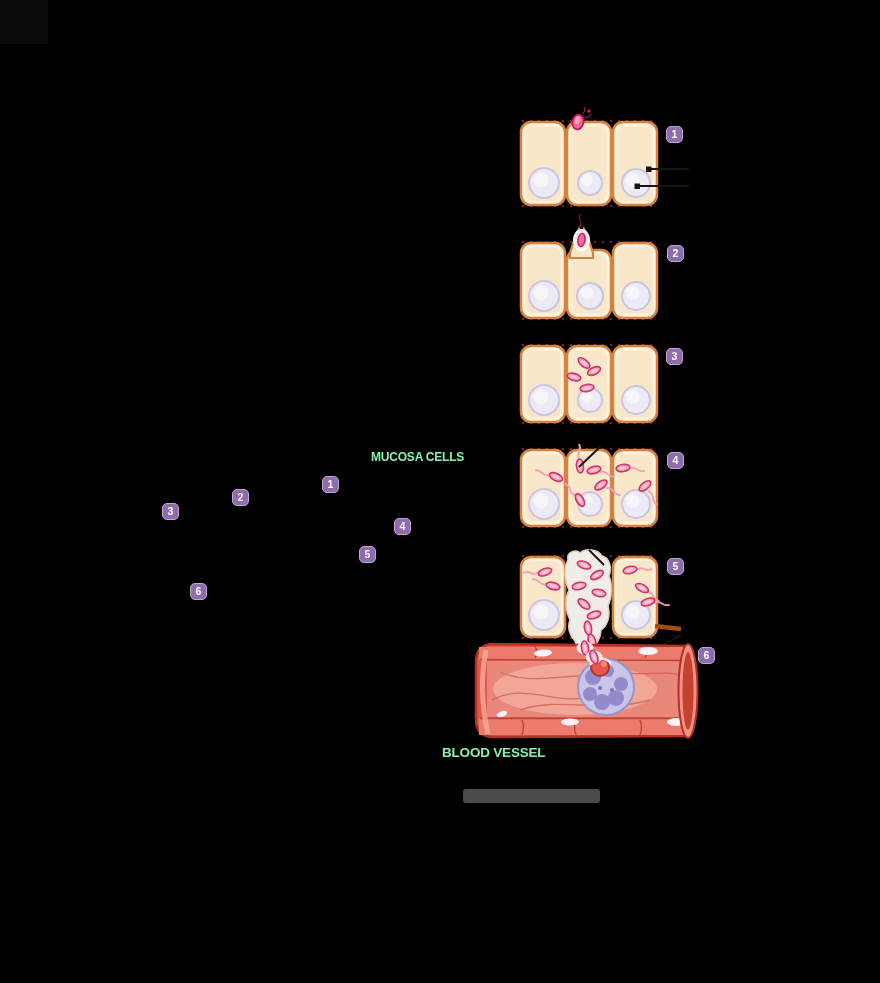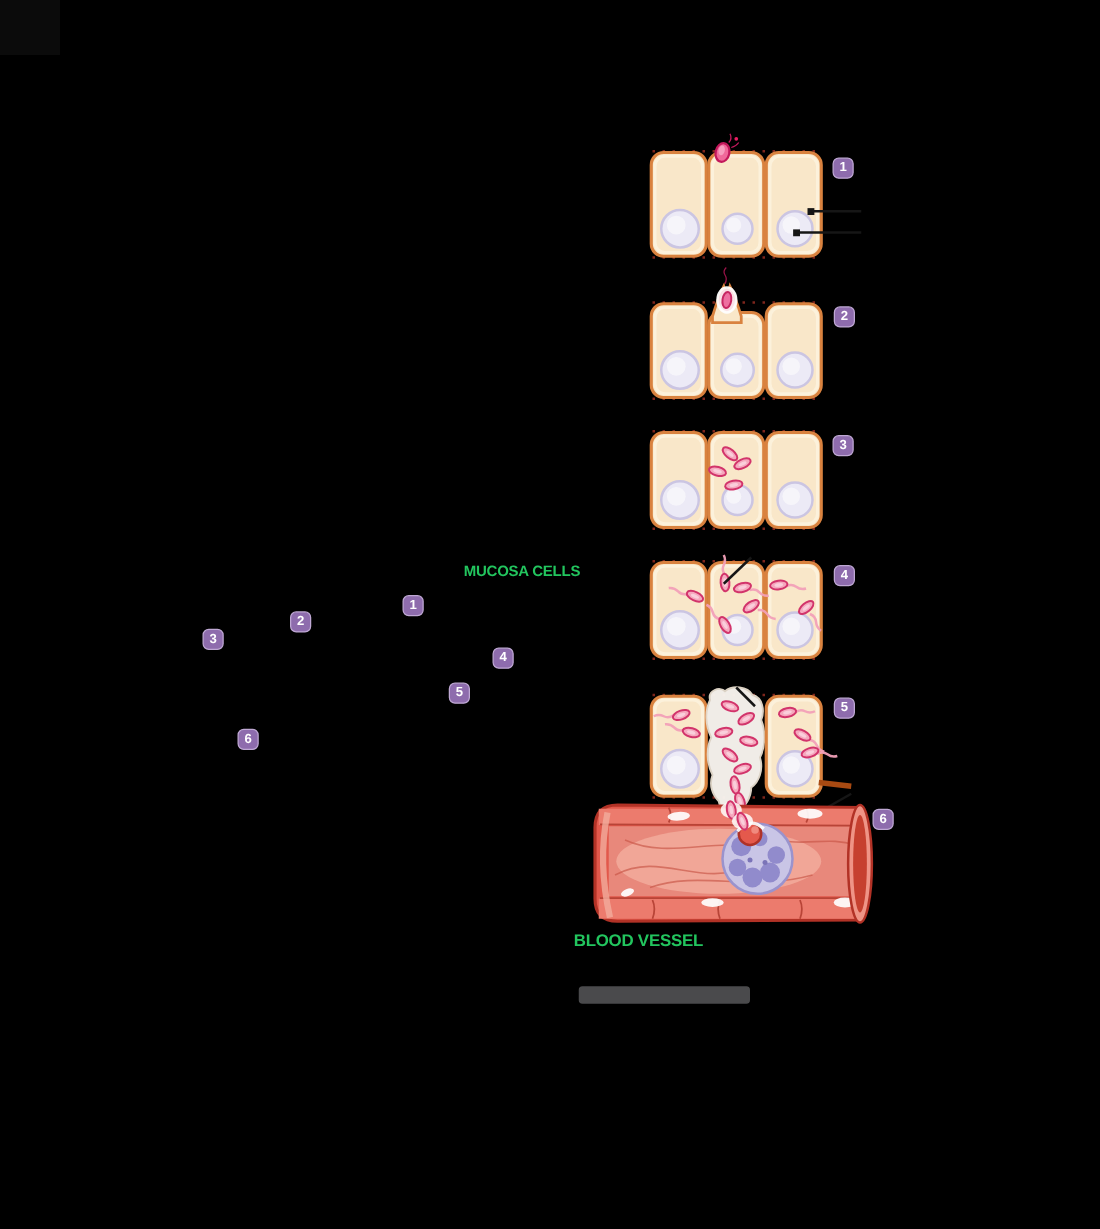--- a/index.html
+++ b/index.html
@@ -3,23 +3,23 @@
 <meta charset="utf-8">
 <style>
   html,body{margin:0;padding:0;background:#000;}
   #stage{position:relative;width:880px;height:983px;background:#000;overflow:hidden;
          font-family:"Liberation Sans",sans-serif;}
   .badge{position:absolute;width:17px;height:17px;border-radius:5px;
          background:#8E6CAD;border:1.5px solid #BFA8D4;color:#fff;
          font-weight:bold;font-size:10.5px;line-height:1;
          display:flex;align-items:center;justify-content:center;box-sizing:border-box;
          box-shadow:0 1px 2px rgba(0,0,0,.6);}
-  .orange-label{position:absolute;color:#22c55e;font-weight:bold;letter-spacing:-0.2px;white-space:nowrap;}
+  .orange-label{position:absolute;color:#86efac;font-weight:bold;letter-spacing:-0.2px;white-space:nowrap;}
   #label-mucosa{left:371px;top:450px;font-size:12px;}
-  #label-vessel{left:459px;top:745px;font-size:13.5px;text-align:right;}
+  #label-vessel{left:442px;top:745px;font-size:13.5px;text-align:right;}
   #divider-bar{position:absolute;left:463px;top:789px;width:137px;height:14px;
                background:#4A4A4C;border-radius:3px;}
   #corner-artifact{position:absolute;left:0;top:0;width:48px;height:44px;background:#0b0b0b;}
   svg{position:absolute;left:0;top:0;}
 </style>
 </head>
 <body>
 
 <div id="stage">
 

